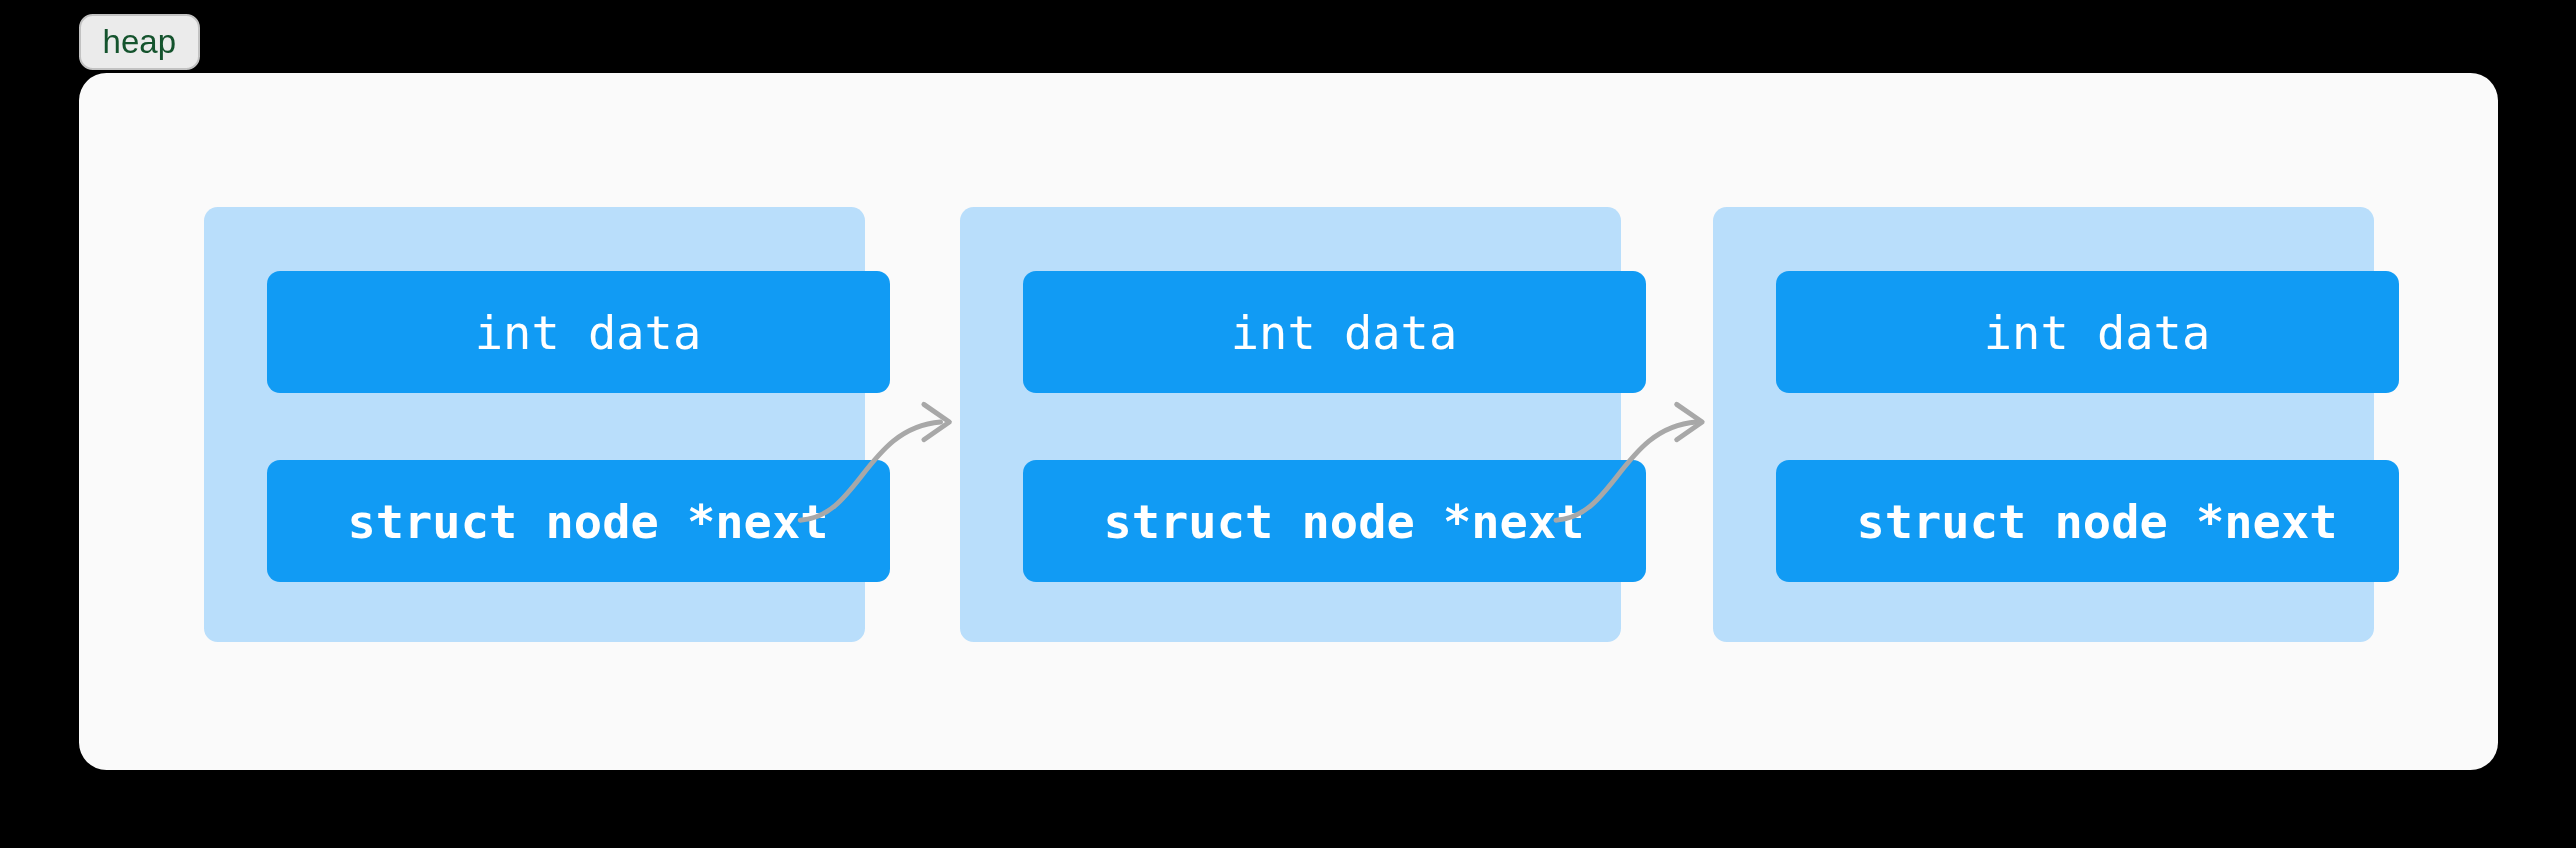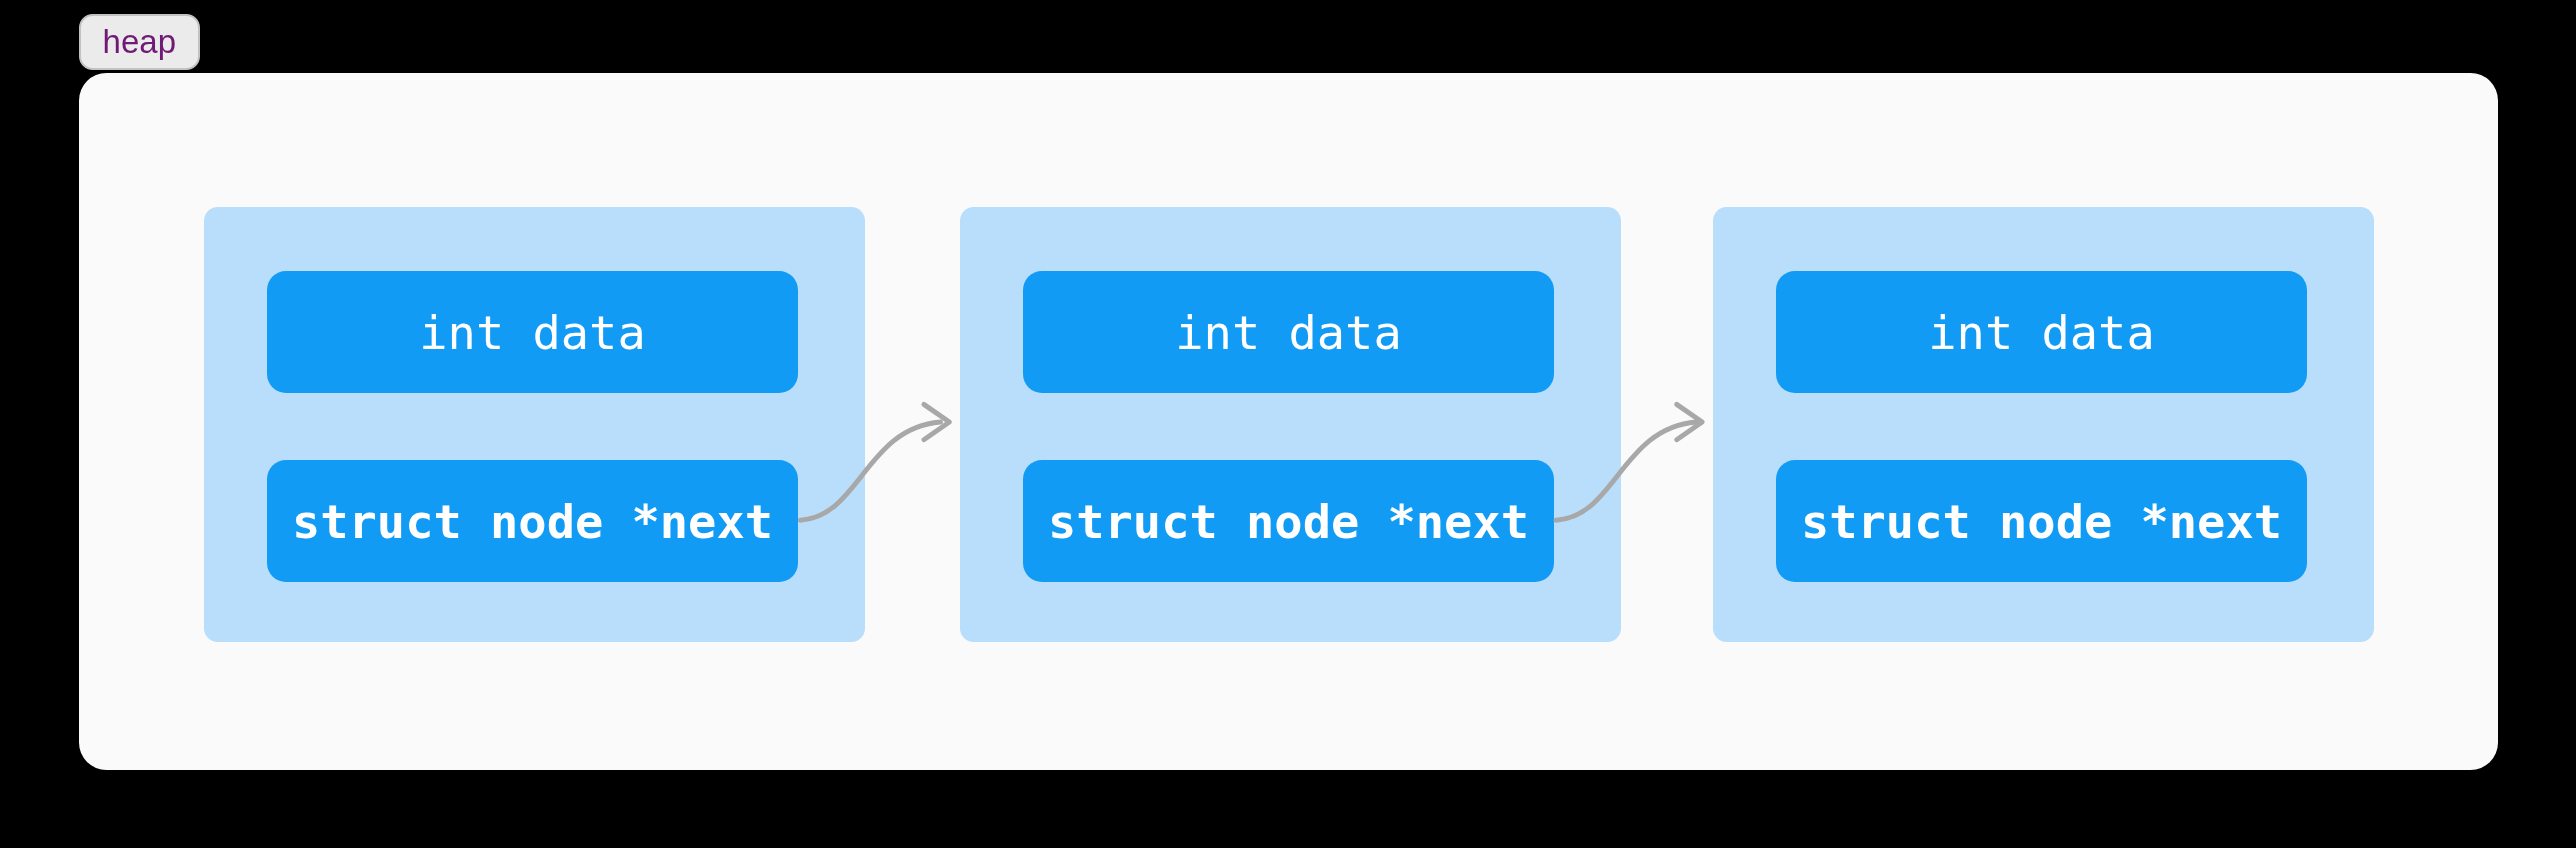--- a/index.html
+++ b/index.html
@@ -18,21 +18,21 @@
     background: #000000;
   }
   .heap-label {
     position: absolute;
     left: 79px;
     top: 13.7px;
     padding: 7.9px 21.6px;
     background: #ebebeb;
     border: 2px solid #c2c2c2;
     border-radius: 13.7px;
-    color: #701a75;
+    color: #14532d;
     font-size: 33px;
     line-height: 1.1;
     box-shadow: 0 2px 2.9px rgba(0,0,0,0.35);
   }
   .canvas {
     position: absolute;
     left: 79px;
     top: 73px;
     width: 2419px;
     height: 697px;
@@ -46,32 +46,33 @@
     height: 435px;
     background: #b9defb;
     border-radius: 13.7px;
   }
   .node-1 { left: 125px; }
   .node-2 { left: 881px; }
   .node-3 { left: 1634px; }
   .field {
     position: absolute;
     left: 63px;
-    width: 531px;
+    width: 604px;
     height: 122px;
     background: #119bf4;
-    border-radius: 19px;
+    border-radius: 13px;
     color: #ffffff;
     font-family: "DejaVu Sans Mono", monospace;
     font-size: 47px;
     font-weight: 500;
     display: flex;
     align-items: center;
     justify-content: center;
     white-space: nowrap;
+    padding-left: 19px;
   }
   .field-data { top: 64px; }
   .field-next { top: 253px; font-weight: bold; }
   .arrows {
     position: absolute;
     left: 0;
     top: 0;
     width: 2576px;
     height: 848px;
     pointer-events: none;

